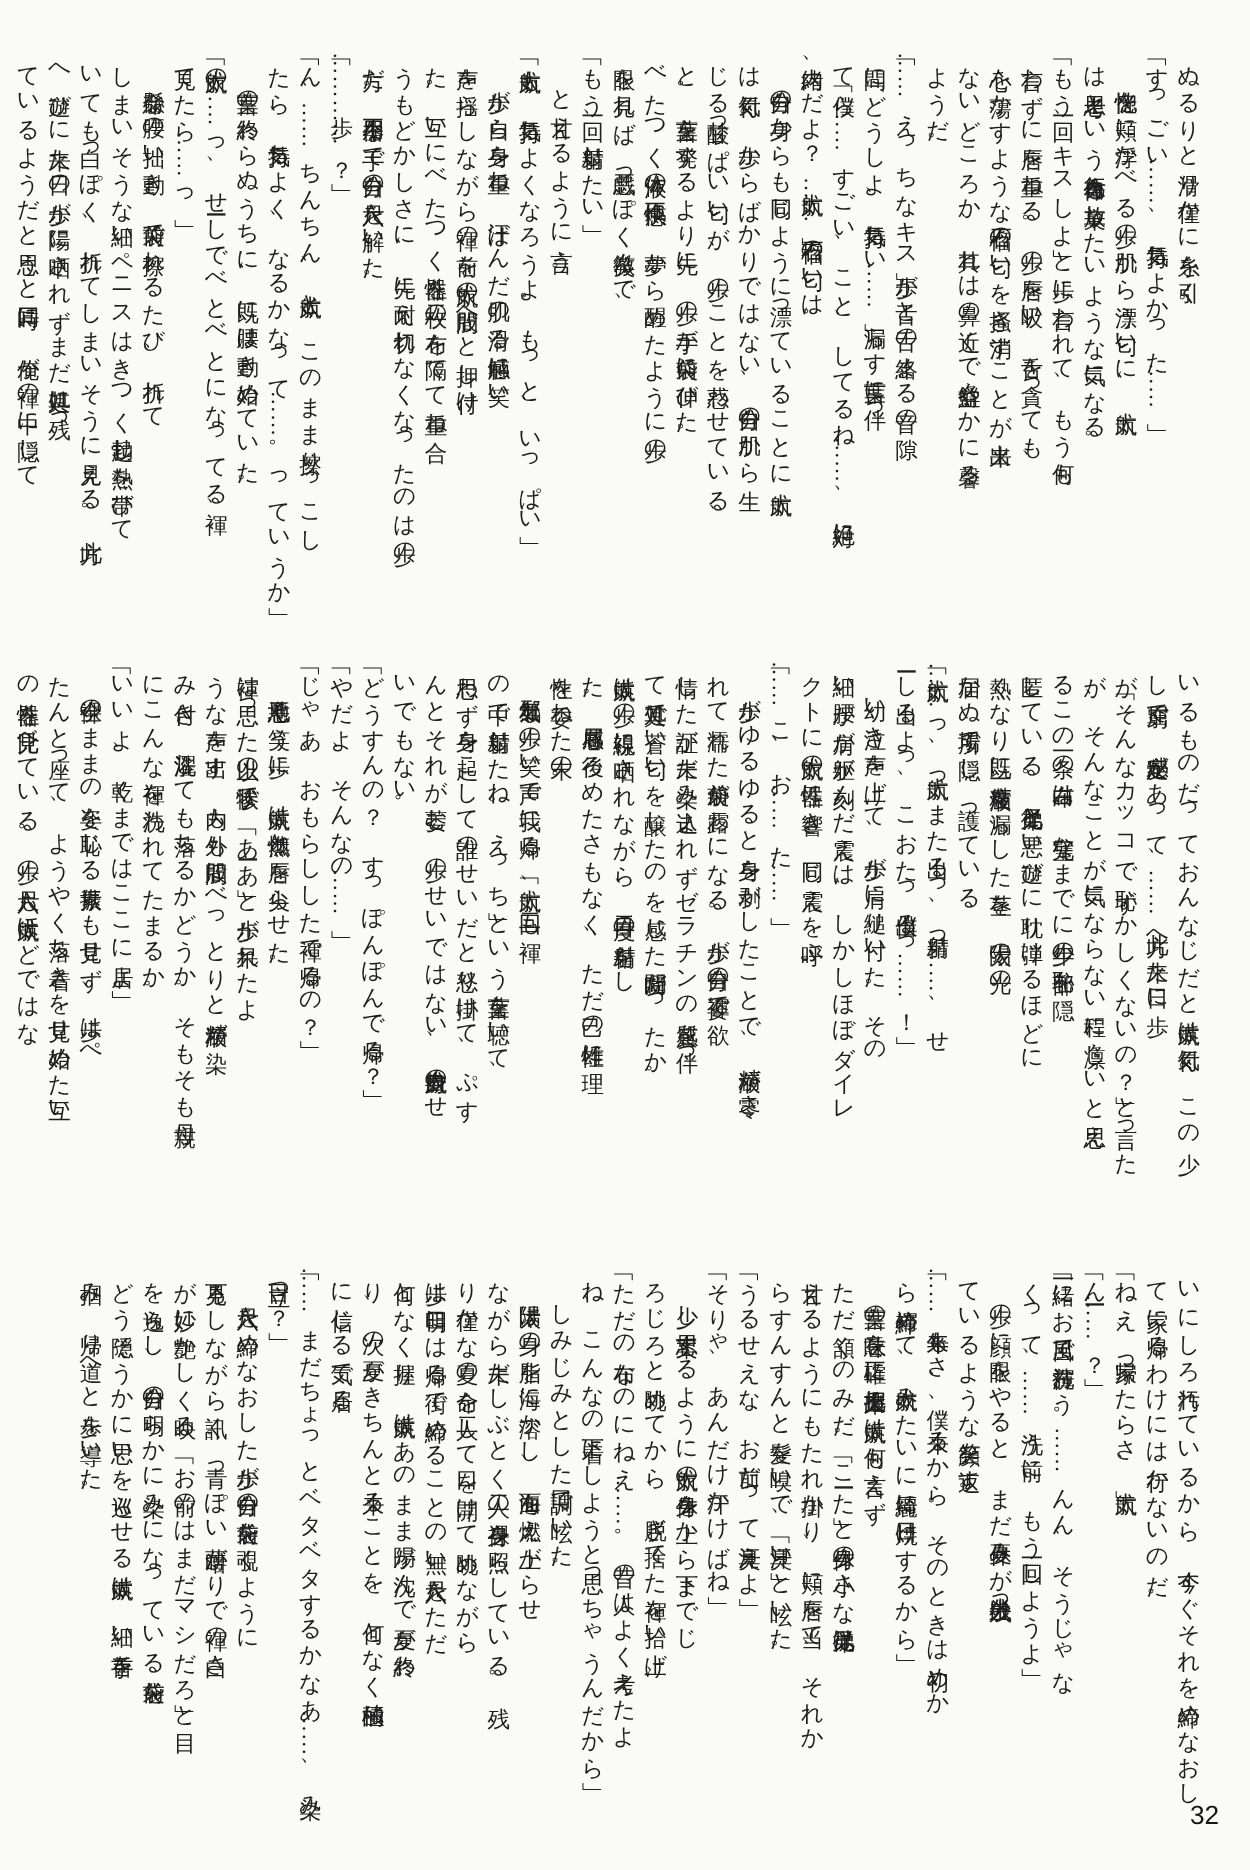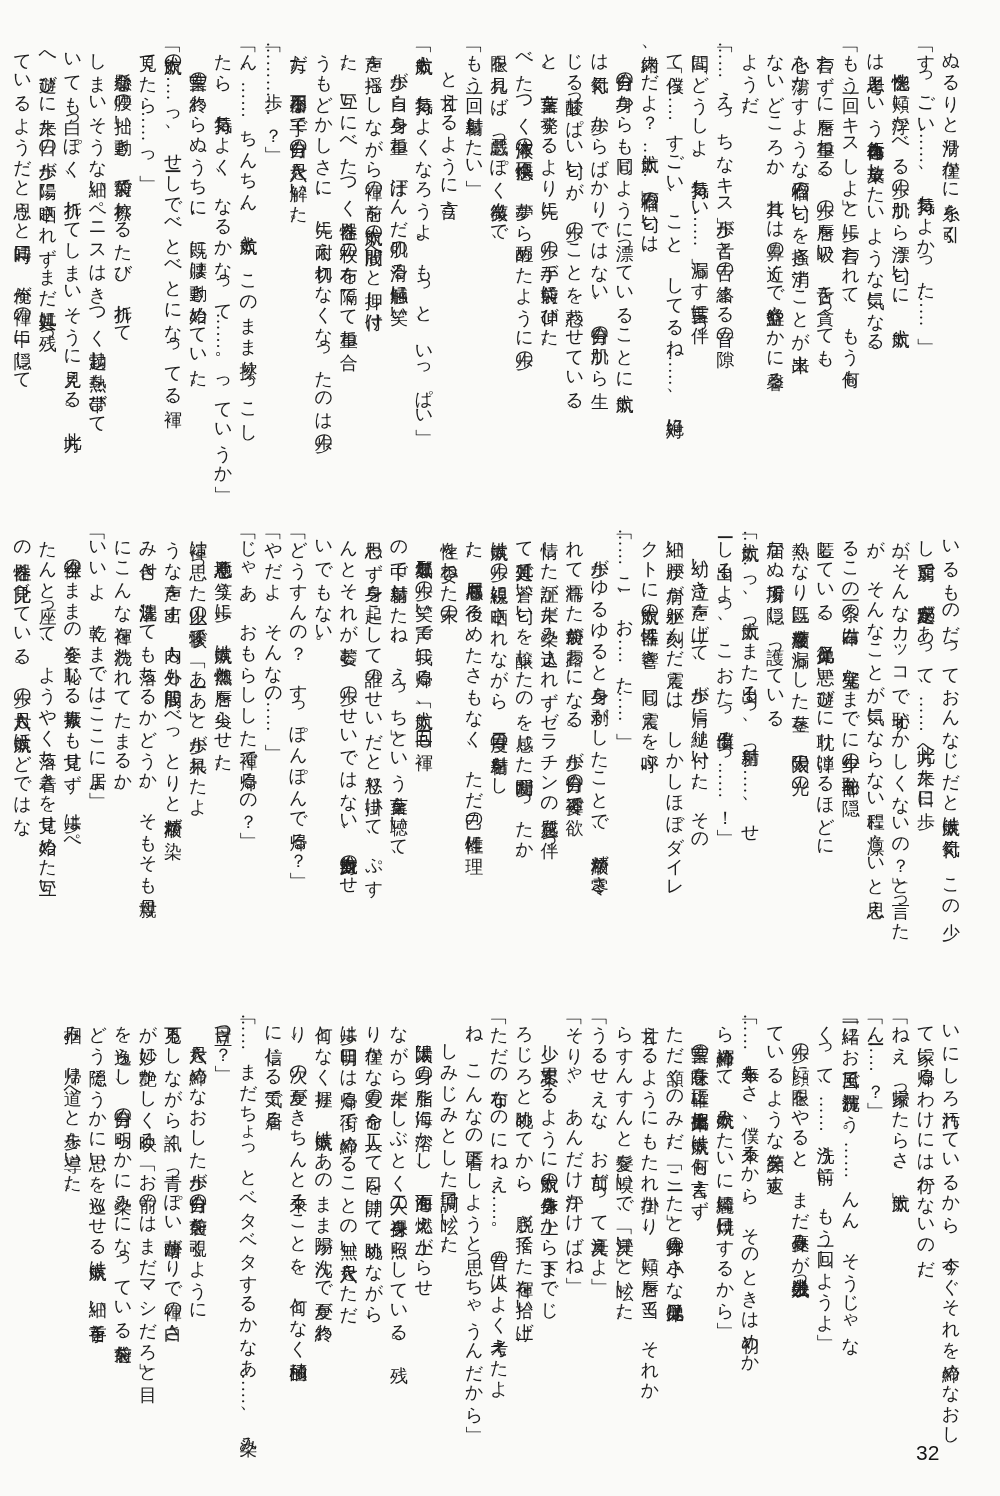--- a/index.html
+++ b/index.html
@@ -47,21 +47,21 @@
     height: 447px;
   }
   #block3 {
     top: 1013px;
     right: 37px;
     width: 906px;
     height: 447px;
   }
   .page-number {
     position: absolute;
-    left: 916px;
+    left: 952px;
     top: 1441px;
     font-family: "Liberation Sans", "DejaVu Sans", sans-serif;
     font-size: 21px;
     font-weight: 500;
     color: #151515;
   }
 </style>
 </head>
 <body>
 

